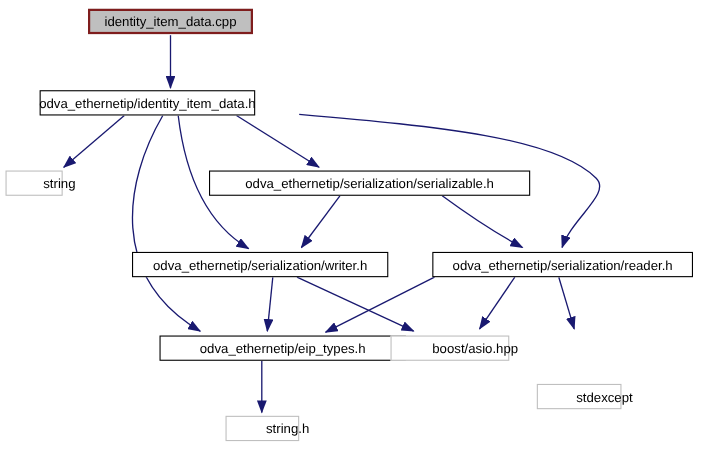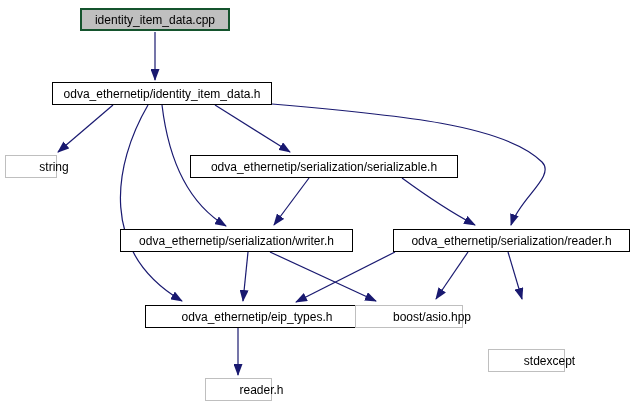--- a/index.html
+++ b/index.html
@@ -17,21 +17,21 @@
     height:23px;
     display:flex;align-items:center;justify-content:center;
     background:#ffffff;
     border:1px solid #000000;
     font-size:12px;
     color:#000000;
     white-space:nowrap;
     cursor:pointer;
     line-height:1;
   }
-  .node.current{background:#bfbfbf;border:2px solid #14532d;}
+  .node.current{background:#bfbfbf;border:2px solid #7f1d1d;}
   .node.external{border:1px solid #bfbfbf;padding-left:46px;}
   .edge{fill:none;stroke:#191970;stroke-width:1.2px;}
 </style>
 </head>
 <body>
 
 <div id="stage">
   <svg id="edges" width="637" height="411" viewBox="0 0 637 411" xmlns="http://www.w3.org/2000/svg">
     <defs>
       <marker id="arrow" viewBox="0 0 12 9" refX="11" refY="4.5" markerWidth="12" markerHeight="9" markerUnits="userSpaceOnUse" orient="auto">
@@ -50,40 +50,40 @@
       <path d="M270,252 L376,301" class="edge" marker-end="url(#arrow)"></path>
       <path d="M395,252 L296,302" class="edge" marker-end="url(#arrow)"></path>
       <path d="M468,252 L436,299" class="edge" marker-end="url(#arrow)"></path>
       <path d="M508,252 L522,299" class="edge" marker-end="url(#arrow)"></path>
       <path d="M238,328 L238,375" class="edge" marker-end="url(#arrow)"></path>
     </svg>
 
 <div class="node current" style="left: 80px; top: 8px; width: 150px;">
       <span>identity_item_data.cpp</span>
     </div>
-    <div class="node internal" style="left: 52px; top: 82px; width: 220px; text-align: center;">
+    <div class="node internal" style="left: 36px; top: 82px; width: 196px; text-align: center;">
       <span>odva_ethernetip/identity_item_data.h</span>
     </div>
     <div class="node external" style="left: 5px; top: 155px; width: 52px;">
       <span>string</span>
     </div>
-    <div class="node internal" style="left: 190px; top: 155px; width: 268px;">
+    <div class="node internal" style="left: 190px; top: 155px; width: 292px;">
       <span>odva_ethernetip/serialization/serializable.h</span>
     </div>
     <div class="node internal" style="left: 120px; top: 229px; width: 233px;">
       <span>odva_ethernetip/serialization/writer.h</span>
     </div>
     <div class="node internal" style="left: 393px; top: 229px; width: 237px; align-items: center;">
       <span>odva_ethernetip/serialization/reader.h</span>
     </div>
     <div class="node internal" style="left: 145px; top: 305px; width: 224px;">
       <span>odva_ethernetip/eip_types.h</span>
     </div>
     <div class="node external" style="left: 355px; top: 305px; width: 108px;">
       <span>boost/asio.hpp</span>
     </div>
     <div class="node external" style="left: 488px; top: 305px; width: 77px; margin-top: 44px;">
       <span>stdexcept</span>
     </div>
     <div class="node external" style="left: 205px; top: 378px; width: 67px;">
-      <span>reader.h</span>
+      <span>string.h</span>
     </div>
   </div>
 
 </body></html>

